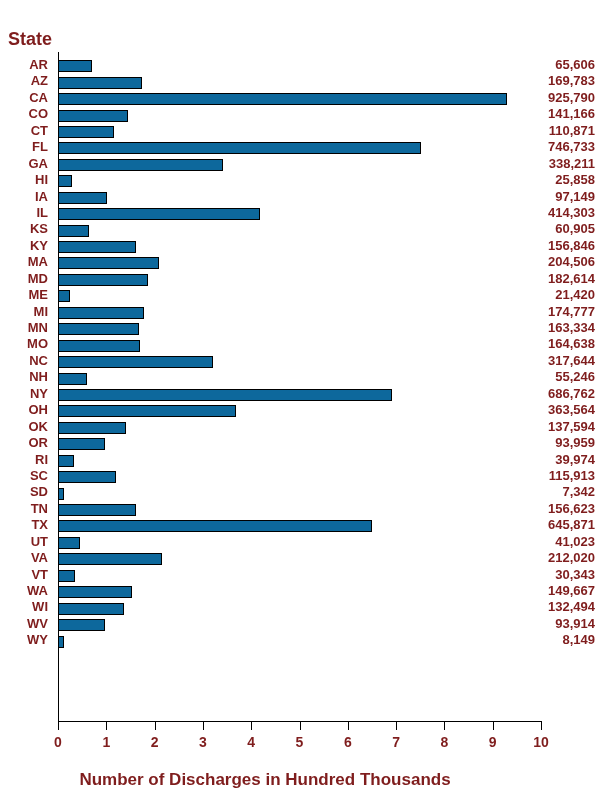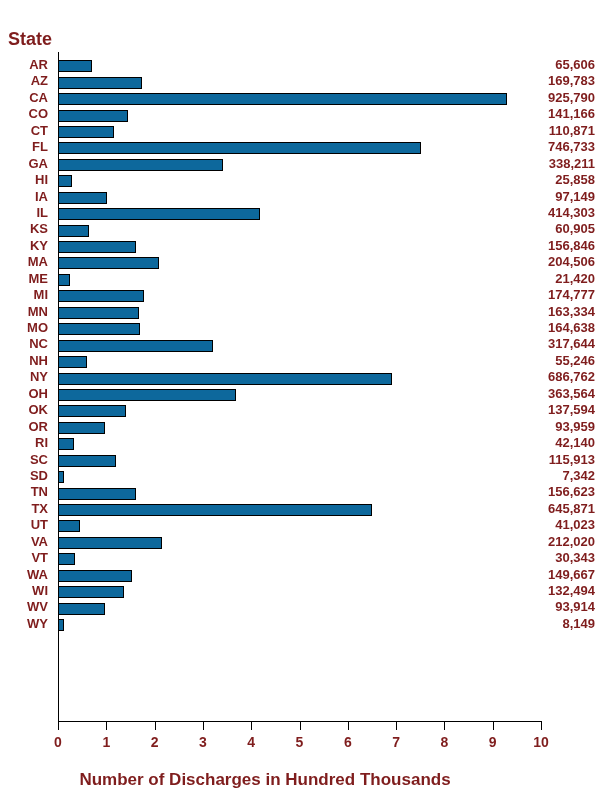--- a/index.html
+++ b/index.html
@@ -137,20 +137,27 @@
         <span class="value-label">156,846</span>
       </div>
       <div class="row">
         <span class="state-label">MA</span>
         <div class="track">
           <div class="bar" style="background: rgb(13, 104, 156); border-color: rgb(0, 0, 0); width: 20.4506%;"></div>
         </div>
         <span class="value-label">204,506</span>
       </div>
       <div class="row">
+        <span class="state-label">MD</span>
+        <div class="track">
+          <div class="bar" style="background: rgb(13, 104, 156); border-color: rgb(0, 0, 0); width: 18.2614%;"></div>
+        </div>
+        <span class="value-label">182,614</span>
+      </div>
+      <div class="row">
         <span class="state-label">ME</span>
         <div class="track">
           <div class="bar" style="background: rgb(13, 104, 156); border-color: rgb(0, 0, 0); width: 2.142%;"></div>
         </div>
         <span class="value-label">21,420</span>
       </div>
       <div class="row">
         <span class="state-label">MI</span>
         <div class="track">
           <div class="bar" style="background: rgb(13, 104, 156); border-color: rgb(0, 0, 0); width: 17.4777%;"></div>
@@ -211,21 +218,21 @@
         <div class="track">
           <div class="bar" style="background: rgb(13, 104, 156); border-color: rgb(0, 0, 0); width: 9.3959%;"></div>
         </div>
         <span class="value-label">93,959</span>
       </div>
       <div class="row">
         <span class="state-label">RI</span>
         <div class="track">
           <div class="bar" style="background: rgb(13, 104, 156); border-color: rgb(0, 0, 0); width: 2.9331%;"></div>
         </div>
-        <span class="value-label">42,140</span>
+        <span class="value-label">39,974</span>
       </div>
       <div class="row">
         <span class="state-label">SC</span>
         <div class="track">
           <div class="bar" style="background: rgb(13, 104, 156); border-color: rgb(0, 0, 0); width: 11.5913%;"></div>
         </div>
         <span class="value-label">115,913</span>
       </div>
       <div class="row">
         <span class="state-label">SD</span>

